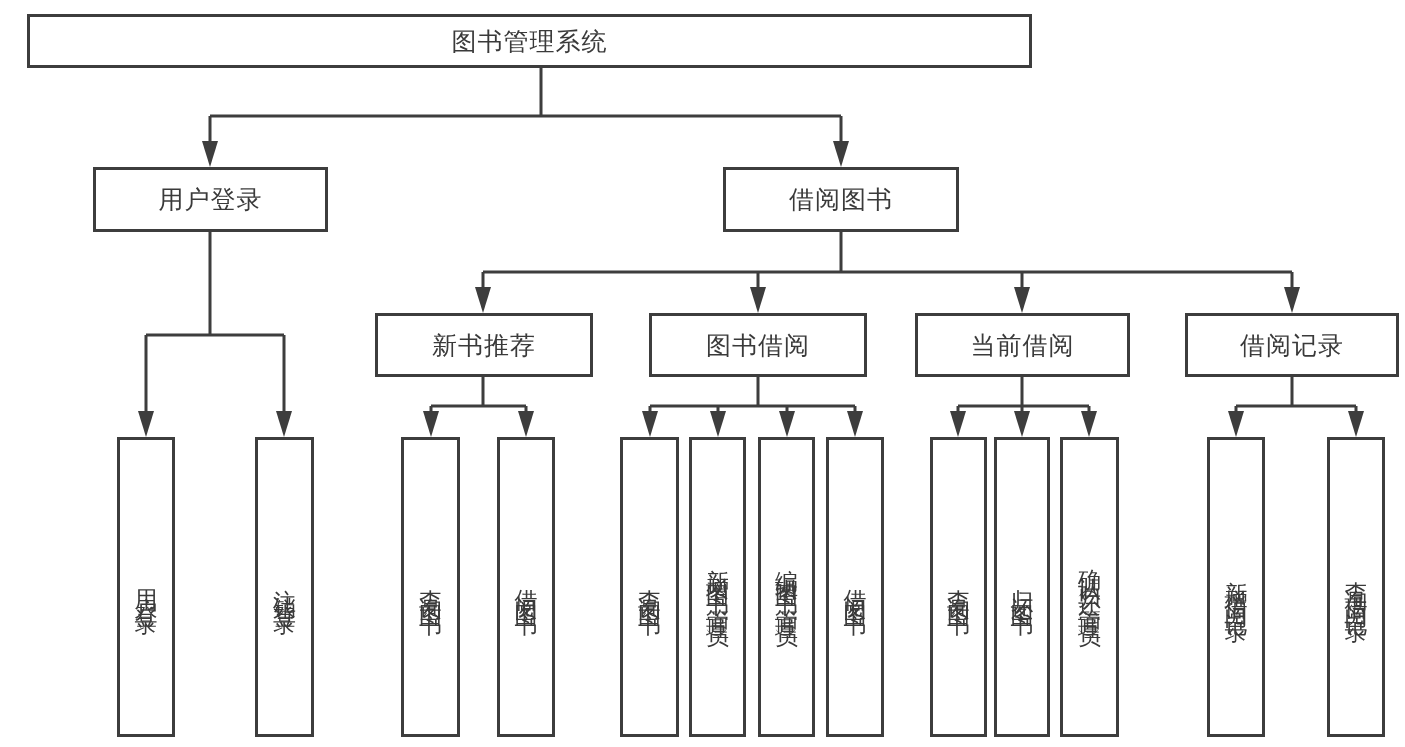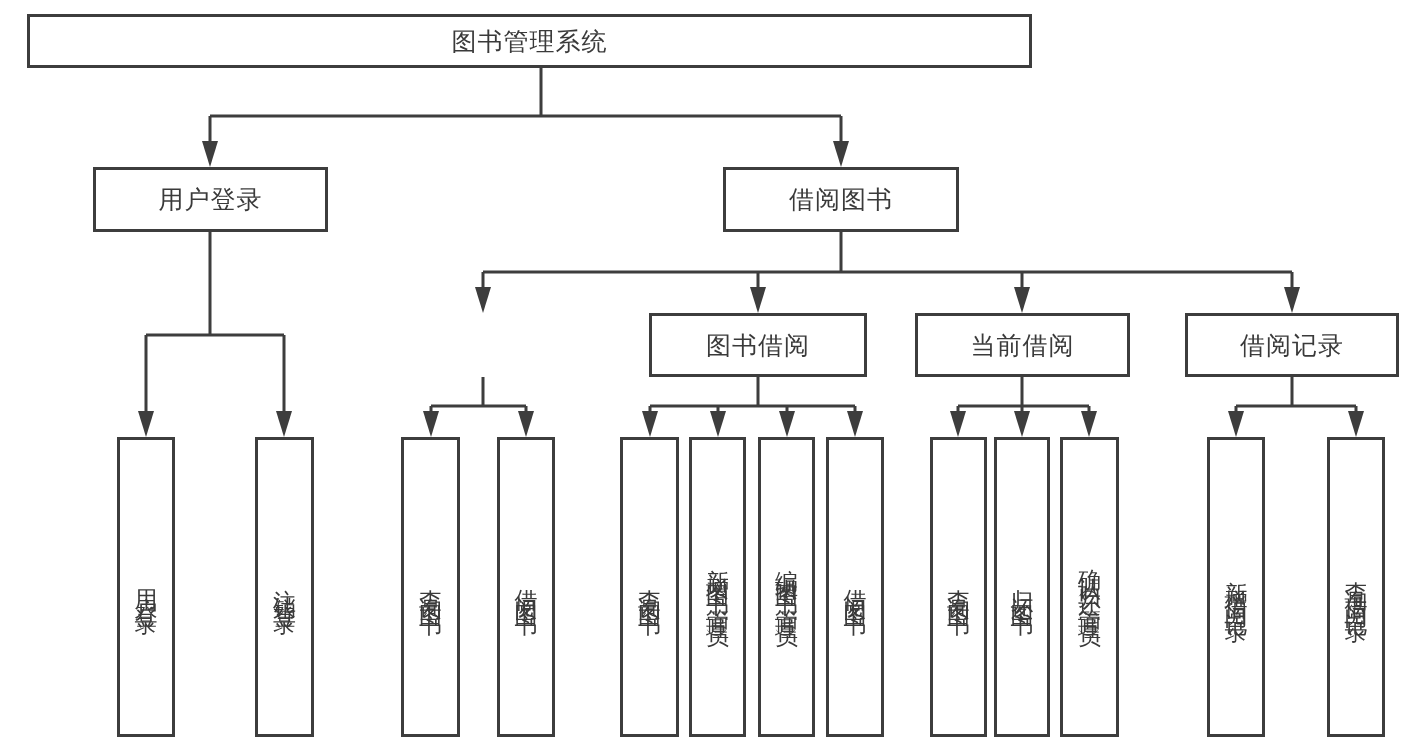--- a/index.html
+++ b/index.html
@@ -57,20 +57,21 @@
       <polygon points="1216,411 1232,411 1224,437"></polygon>
       <polygon points="1336,411 1352,411 1344,437"></polygon>
     </g>
   </svg>
 
   <div class="box h" style="left:15px;top:14px;width:1005px;height:54px">图书管理系统</div>
 
   <div class="box h" style="left:81px;top:167px;width:235px;height:65px">用户登录</div>
   <div class="box h" style="left:711px;top:167px;width:236px;height:65px">借阅图书</div>
 
+  <div class="box h" style="left:363px;top:313px;width:218px;height:64px">新书推荐</div>
   <div class="box h" style="left:903px;top:313px;width:215px;height:64px">当前借阅</div>
   <div class="box h" style="left:637px;top:313px;width:218px;height:64px">图书借阅</div>
   <div class="box h" style="left:1173px;top:313px;width:214px;height:64px">借阅记录</div>
 
   <div class="box v" style="left:105px;top:437px;width:58px;height:300px">用户登录</div>
   <div class="box v" style="left:243px;top:437px;width:59px;height:300px">注销登录</div>
 
   <div class="box v" style="left:389px;top:437px;width:59px;height:300px">查询图书</div>
   <div class="box v" style="left:485px;top:437px;width:58px;height:300px">借阅图书</div>
 

